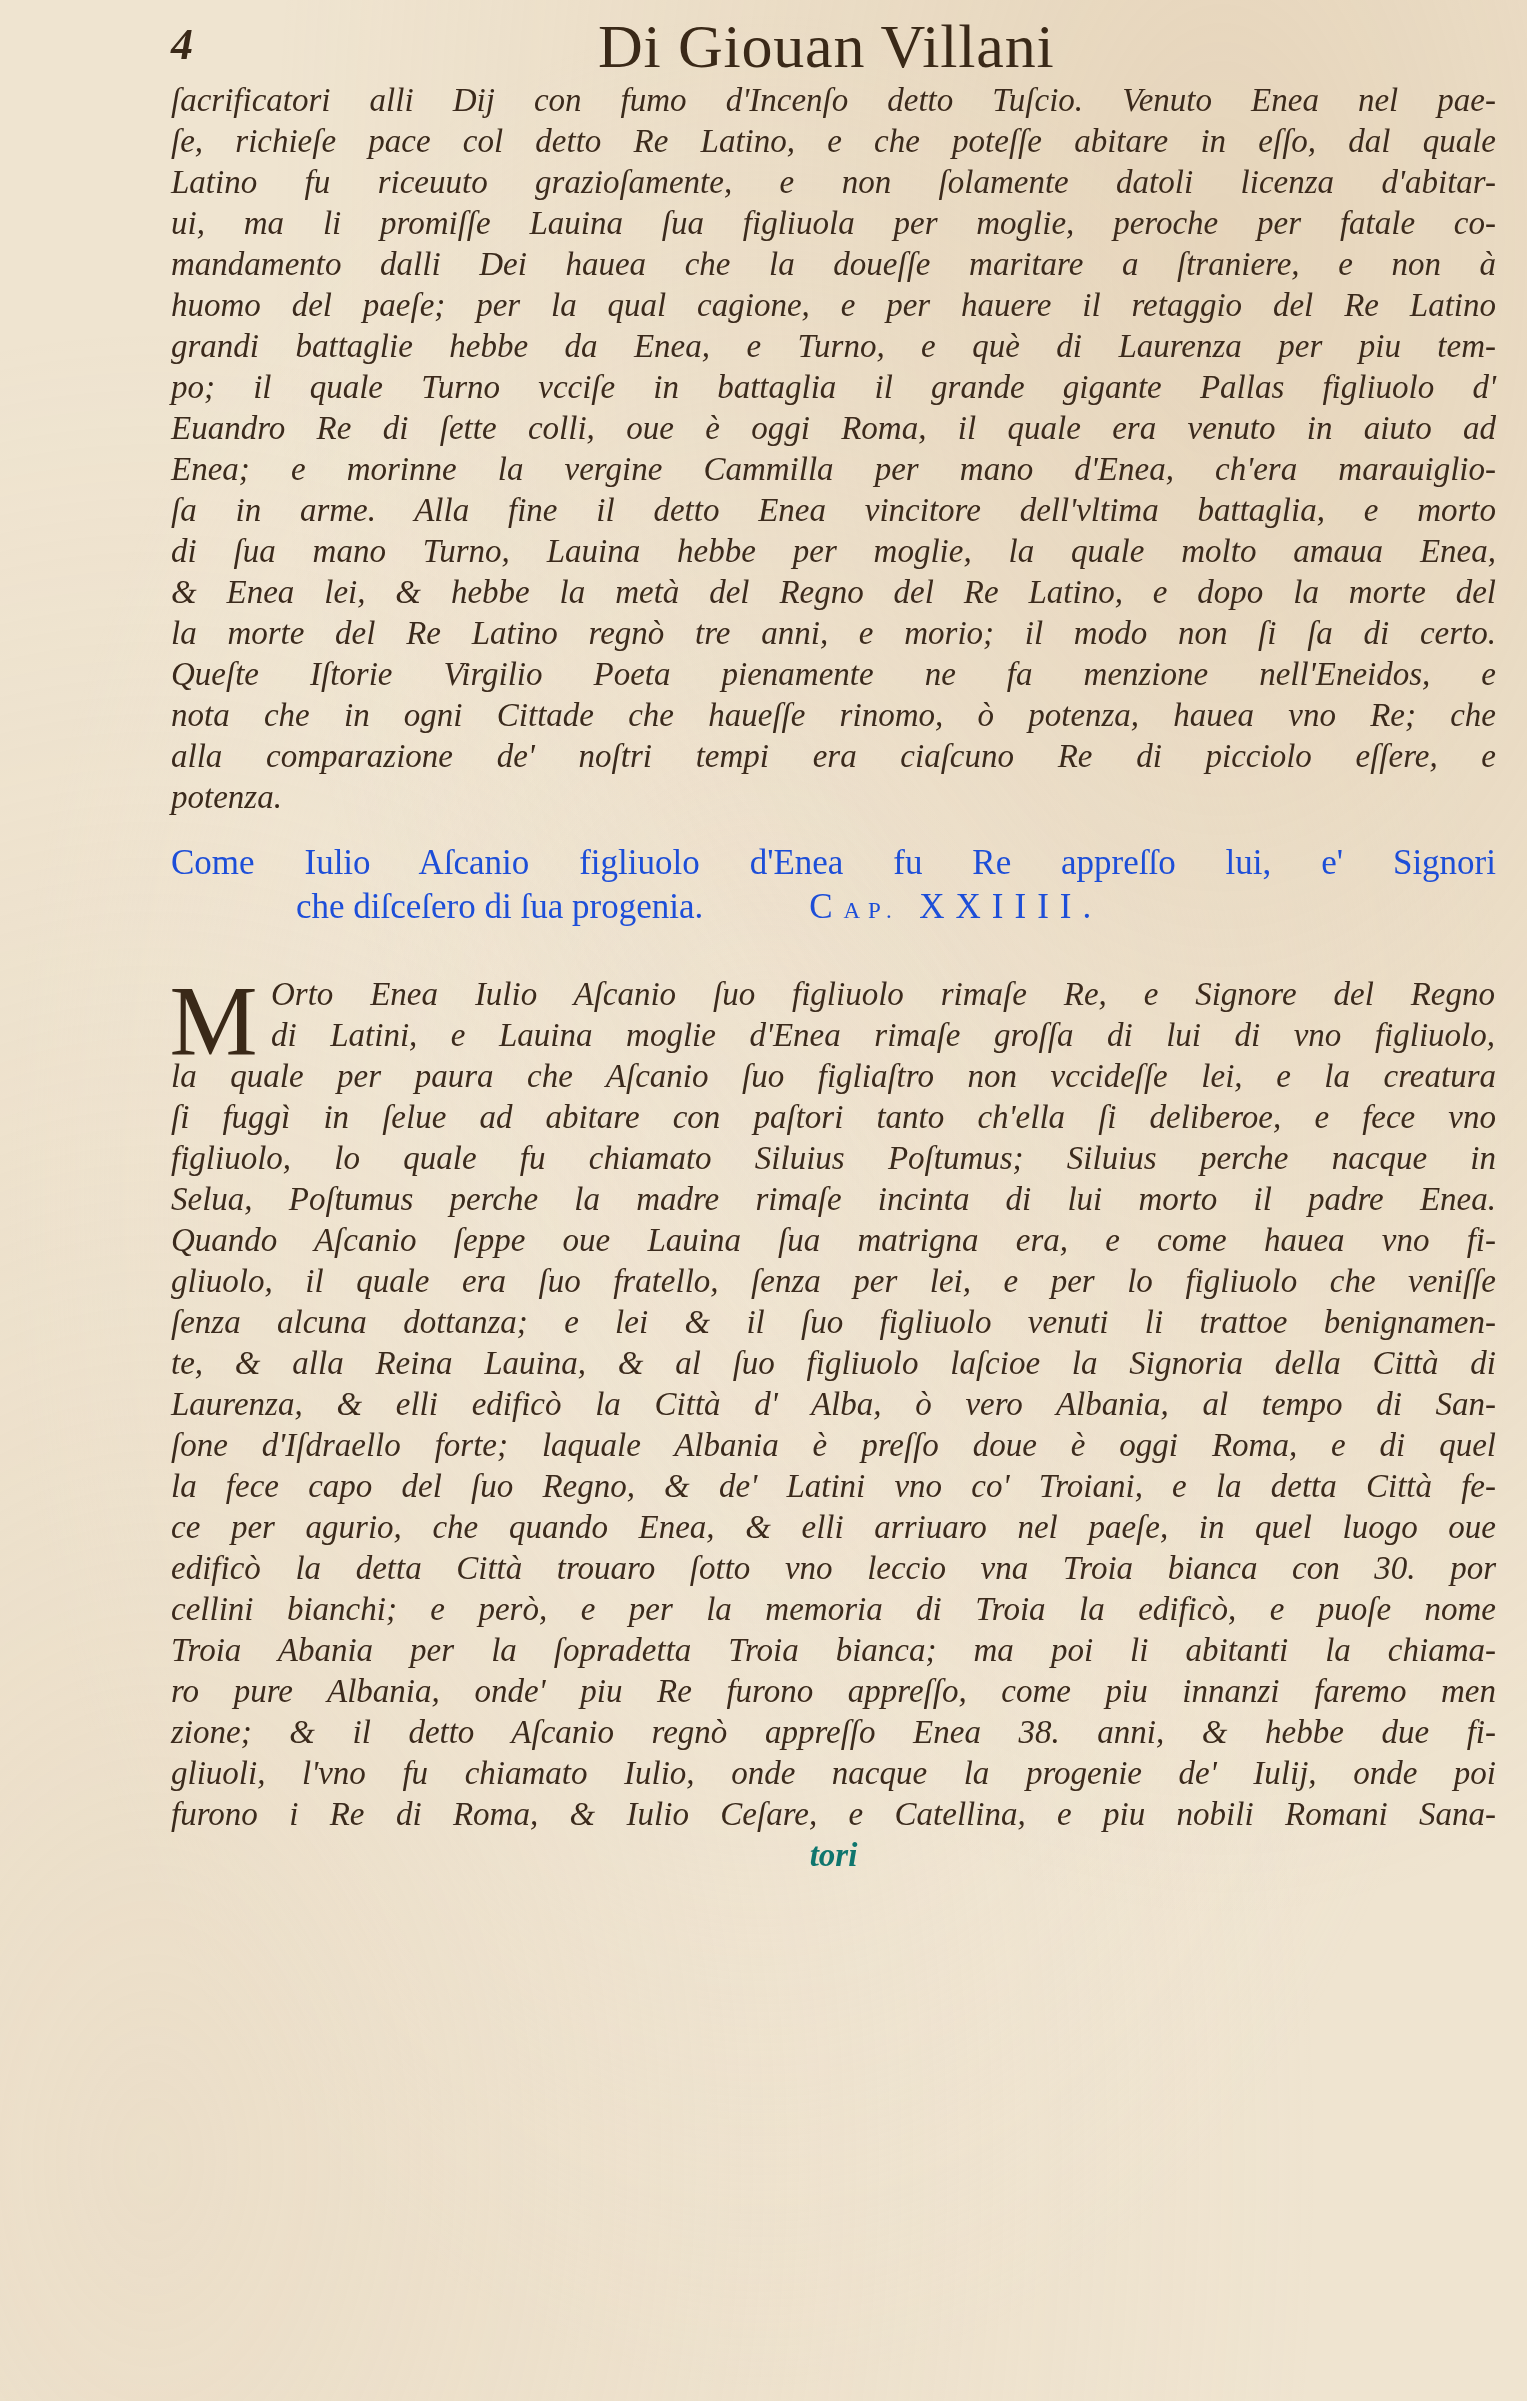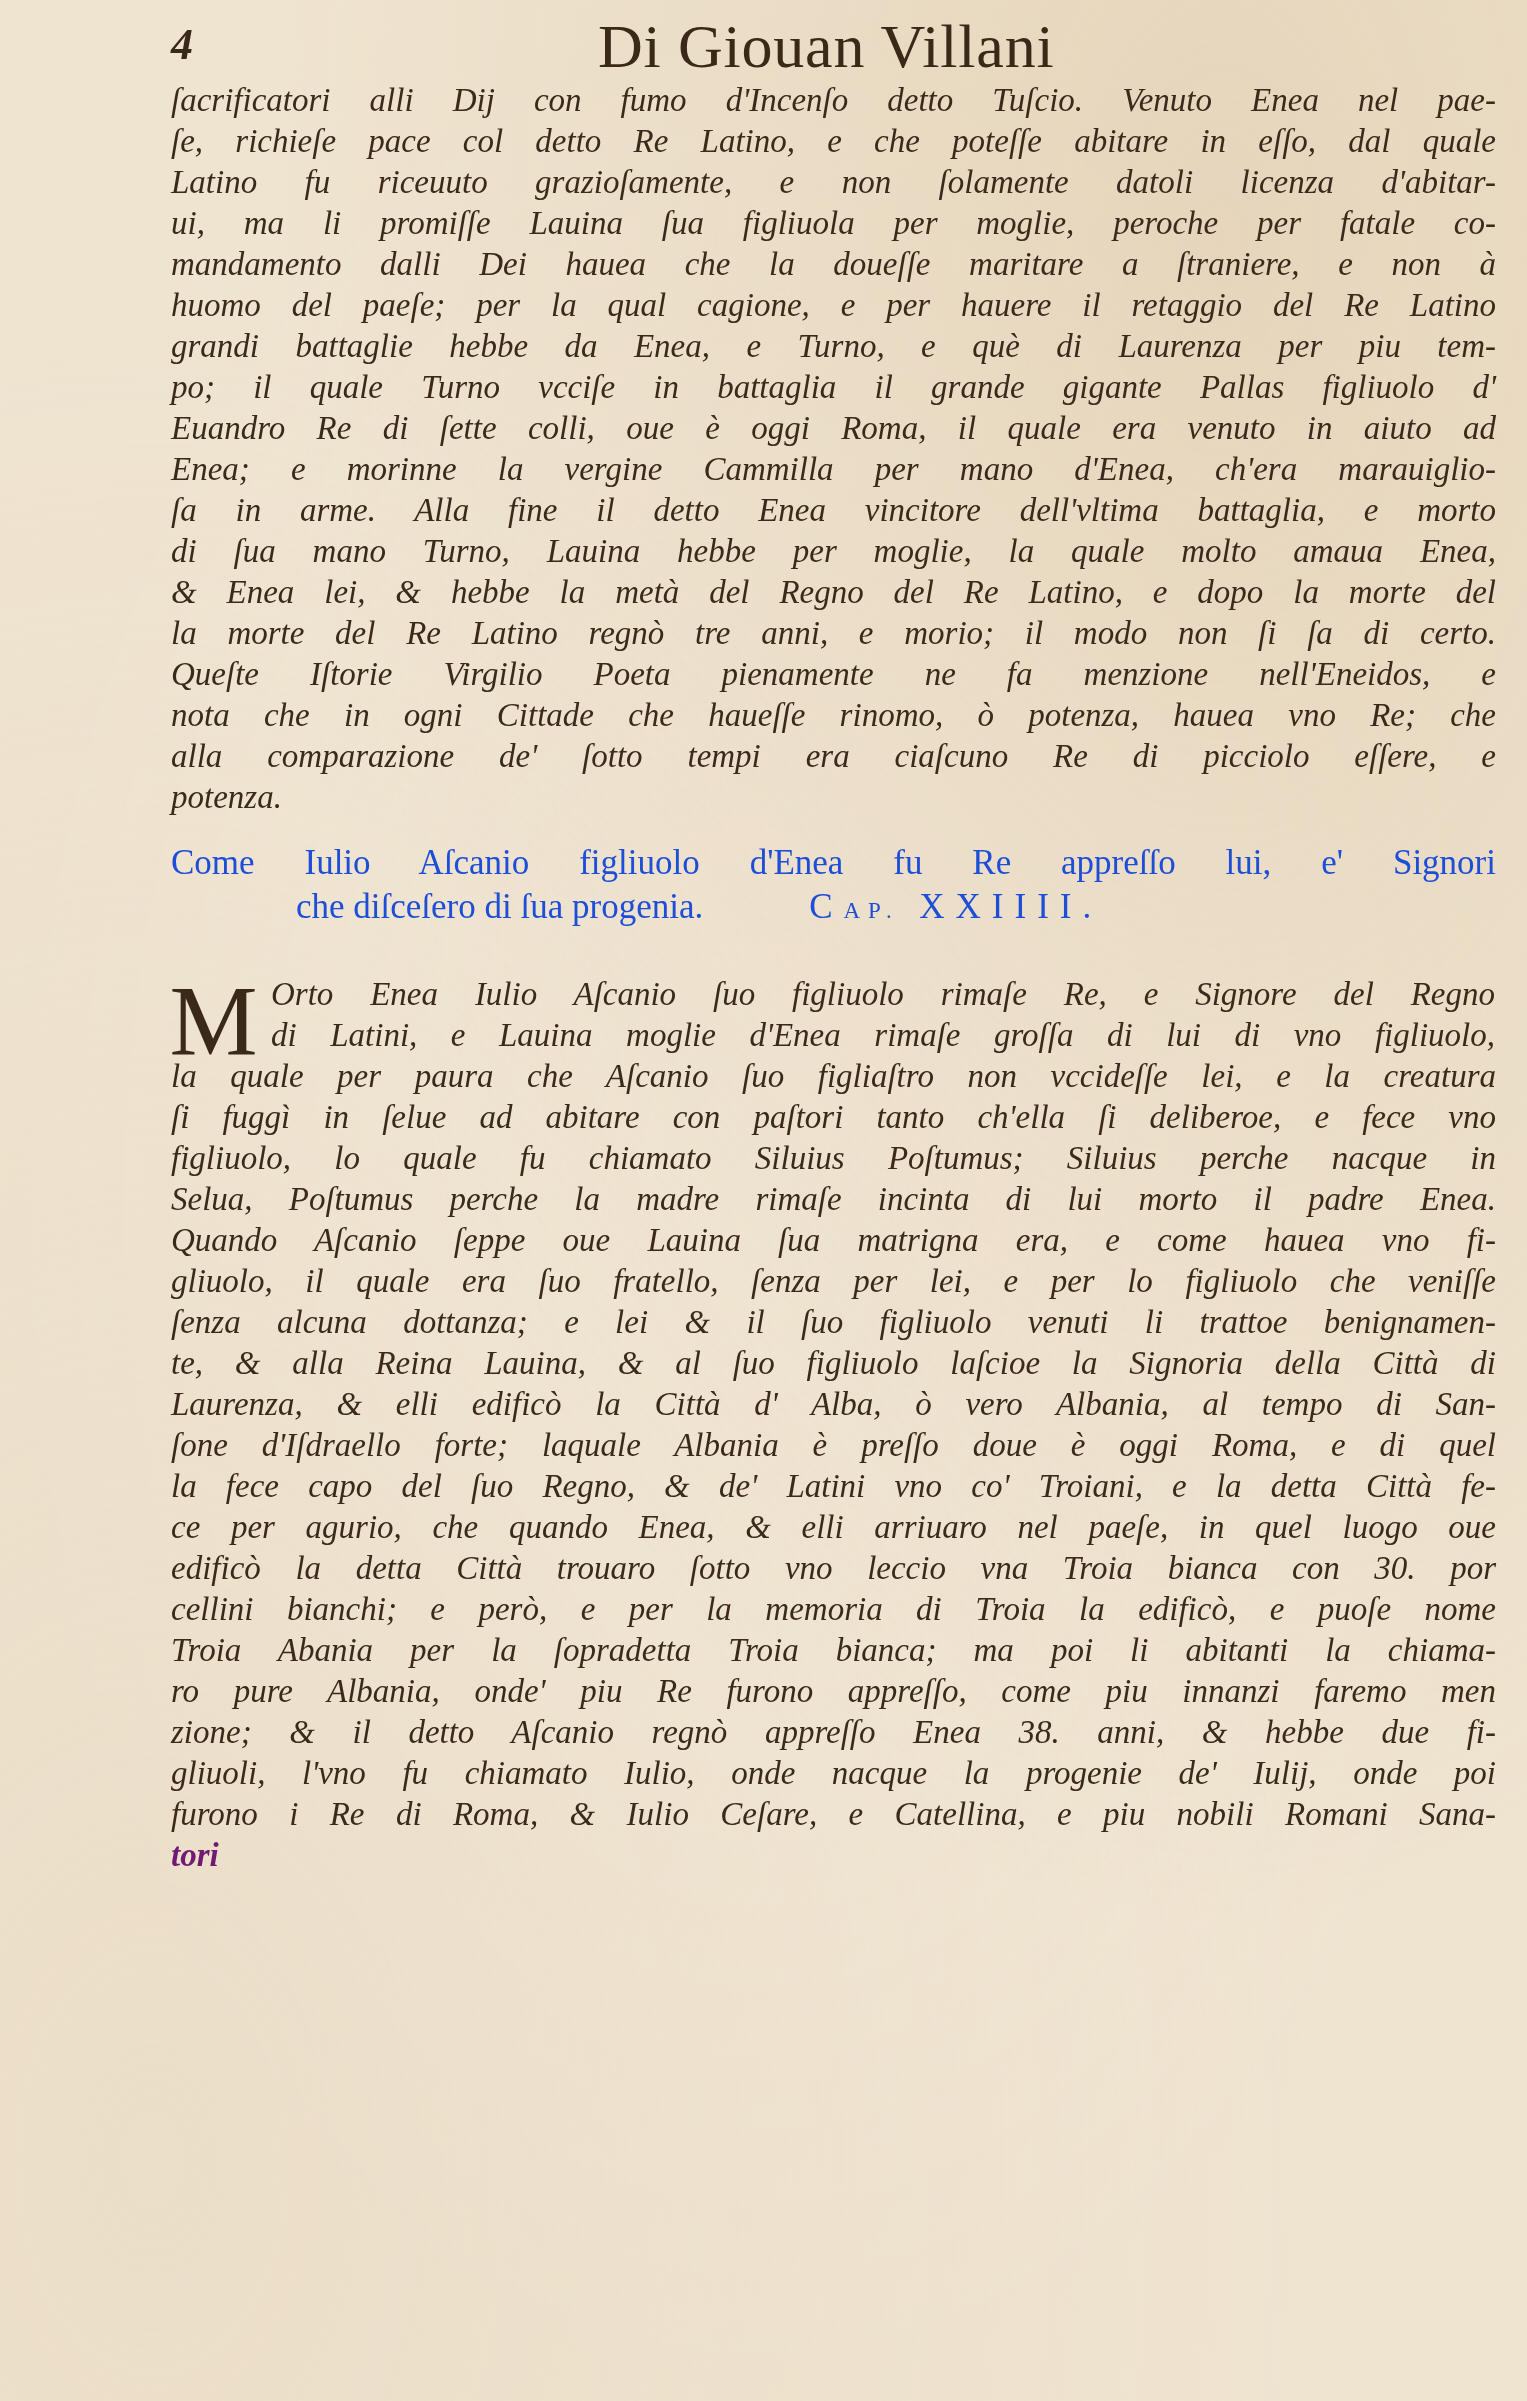--- a/index.html
+++ b/index.html
@@ -47,23 +47,23 @@
   .chapter-heading .cap { margin-left: 106px; letter-spacing: 11px; font-size: 35px; }
   .chapter-heading .cap-small { font-size: 23px; letter-spacing: 7.8px; }
   .para2 { margin-top: 41px; position: relative; }
   .dropcap {
     position: absolute; left: -1.6px; top: 7.8px;
     font-family: "Liberation Serif", serif; font-style: normal;
     font-size: 99px; line-height: 78px; color: #3a2918;
   }
   .indent { padding-left: 100px; width: 1224px !important; }
   .catchword {
-    text-align: left; width: 1325px;
+    text-align: center; width: 1325px;
     font-family: "Liberation Serif", serif; font-style: italic; font-weight: bold;
-    font-size: 33px; line-height: 41px; color: #701a75;
+    font-size: 33px; line-height: 41px; color: #0f766e;
   }
 </style>
 </head>
 <body>
 
 <div class="page">
 
   <div class="running-head">
     <span class="folio">4</span>
     <span class="running-title">Di Giouan Villani</span>
@@ -79,21 +79,21 @@
     <span class="line justify">grandi battaglie hebbe da Enea, e Turno, e què di Laurenza per piu tem-</span>
     <span class="line justify">po; il quale Turno vcciſe in battaglia il grande gigante Pallas figliuolo d'</span>
     <span class="line justify">Euandro Re di ſette colli, oue è oggi Roma, il quale era venuto in aiuto ad</span>
     <span class="line justify">Enea; e morinne la vergine Cammilla per mano d'Enea, ch'era marauiglio-</span>
     <span class="line justify">ſa in arme. Alla fine il detto Enea vincitore dell'vltima battaglia, e morto</span>
     <span class="line justify">di ſua mano Turno, Lauina hebbe per moglie, la quale molto amaua Enea,</span>
     <span class="line justify">&amp; Enea lei, &amp; hebbe la metà del Regno del Re Latino, e dopo la morte del</span>
     <span class="line justify">la morte del Re Latino regnò tre anni, e morio; il modo non ſi ſa di certo.</span>
     <span class="line justify">Queſte Iſtorie Virgilio Poeta pienamente ne fa menzione nell'Eneidos, e</span>
     <span class="line justify">nota che in ogni Cittade che haueſſe rinomo, ò potenza, hauea vno Re; che</span>
-    <span class="line justify">alla comparazione de' ſotto tempi era ciaſcuno Re di picciolo eſſere, e</span>
+    <span class="line justify">alla comparazione de' noſtri tempi era ciaſcuno Re di picciolo eſſere, e</span>
     <span class="line">potenza.</span>
   </div>
 
   <div class="chapter-heading">
     <span class="l1">Come Iulio Aſcanio figliuolo d'Enea fu Re appreſſo lui, e' Signori</span>
     <span class="l2"><span>che diſceſero di ſua progenia.</span><span class="cap"><span>C</span><span class="cap-small">AP.</span> <span>XXIIII.</span></span></span>
   </div>
 
   <div class="body-text para2">
     <span class="dropcap">M</span>

